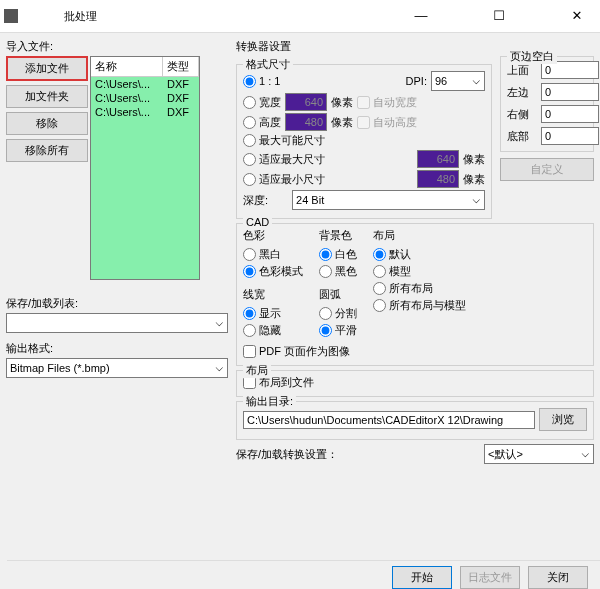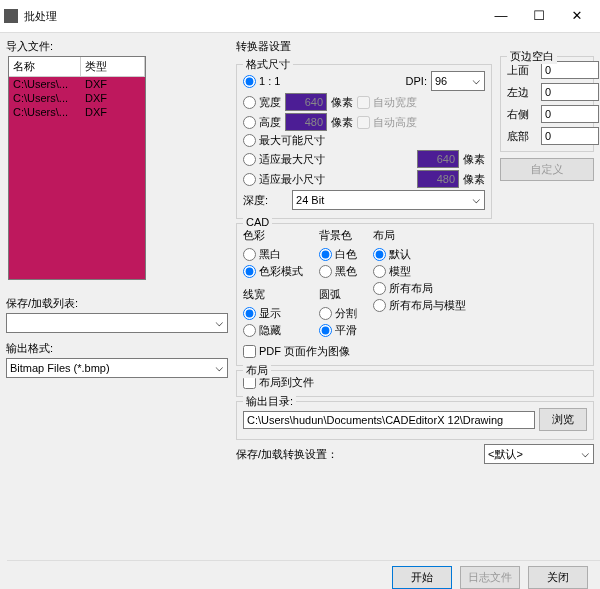--- a/index.html
+++ b/index.html
@@ -1,30 +1,30 @@
 <!DOCTYPE html>
 <html><head>
 <meta charset="utf-8">
 <style>
 * { box-sizing: border-box; font-family: "Microsoft YaHei", sans-serif; font-size: 11px; }
 body { margin: 0; background: #f0f0f0; width: 600px; height: 589px; overflow: hidden; }
-.titlebar { height: 28px; background: #fff; border-bottom: 1px solid #ddd; display: flex; align-items: center; padding: 16px 4px; }
+.titlebar { height: 28px; background: #fff; border-bottom: 1px solid #ddd; display: flex; align-items: center; padding: 16px 4px; gap: 40px; }
 .titlebar-icon { width: 14px; height: 14px; background: #555; margin-right: 6px; }
 .titlebar-title { flex: 1; }
 .win-btn { width: 38px; height: 28px; text-align: center; line-height: 28px; font-size: 13px; }
 .body { display: flex; padding: 4px 6px; gap: 8px; height: calc(100% - 28px - 34px); }
 .left { width: 222px; }
 .right { flex: 1; }
 .lbl { display: block; margin: 2px 0; }
 .btn { background: #e1e1e1; border: 1px solid #adadad; padding: 3px 6px; cursor: pointer; text-align: center; }
 .left-top { display: flex; gap: 0; }
 .left-btns { width: 82px; display: flex; flex-direction: column; gap: 4px; }
 .left-btns .btn { width: 82px; }
 .hl-red { border: 2px solid #d93838; }
-.filebox { border: 1px solid #7a7a7a; background: #be185d; width: 138px; height: 224px; overflow: hidden; }
+.filebox { border: 1px solid #7a7a7a; background: #86efac; width: 110px; height: 224px; overflow: hidden; }
 .filebox-hdr { display: flex; border-bottom: 1px solid #ccc; }
 .filebox-hdr span { padding: 2px 4px; border-right: 1px solid #ccc; background: #fff; }
 .filebox-row { display: flex; }
 .filebox-row span { padding: 1px 4px; white-space: nowrap; overflow: hidden; }
 .col-name { width: 72px; }
 .col-type { flex: 1; }
 .combo { border: 1px solid #7a7a7a; background: #fff; height: 20px; display: flex; align-items: center; padding: 0 3px; position: relative; }
 .combo::after { content: "⌵"; position: absolute; right: 4px; font-size: 10px; }
 .group { border: 1px solid #d0d0d0; padding: 4px 6px 6px; margin-bottom: 4px; position: relative; }
 .group-title { position: absolute; top: -8px; left: 6px; background: #f0f0f0; padding: 0 3px; }
@@ -50,20 +50,26 @@
   <div class="titlebar-title">批处理</div>
   <div class="win-btn">—</div>
   <div class="win-btn">☐</div>
   <div class="win-btn close">✕</div>
 </div>
 
 <div class="body">
   <div class="left">
     <span class="lbl">导入文件:</span>
     <div class="left-top">
+      <div class="left-btns">
+        <div class="btn hl-red">添加文件</div>
+        <div class="btn">加文件夹</div>
+        <div class="btn">移除</div>
+        <div class="btn">移除所有</div>
+      </div>
       <div class="filebox hl-red" style="margin-left:2px;">
         <div class="filebox-hdr">
           <span class="col-name">名称</span>
           <span class="col-type">类型</span>
         </div>
         <div class="filebox-row">
             <span class="col-name">C:\Users\...</span>
             <span class="col-type">DXF</span>
           </div>
         <div class="filebox-row">

